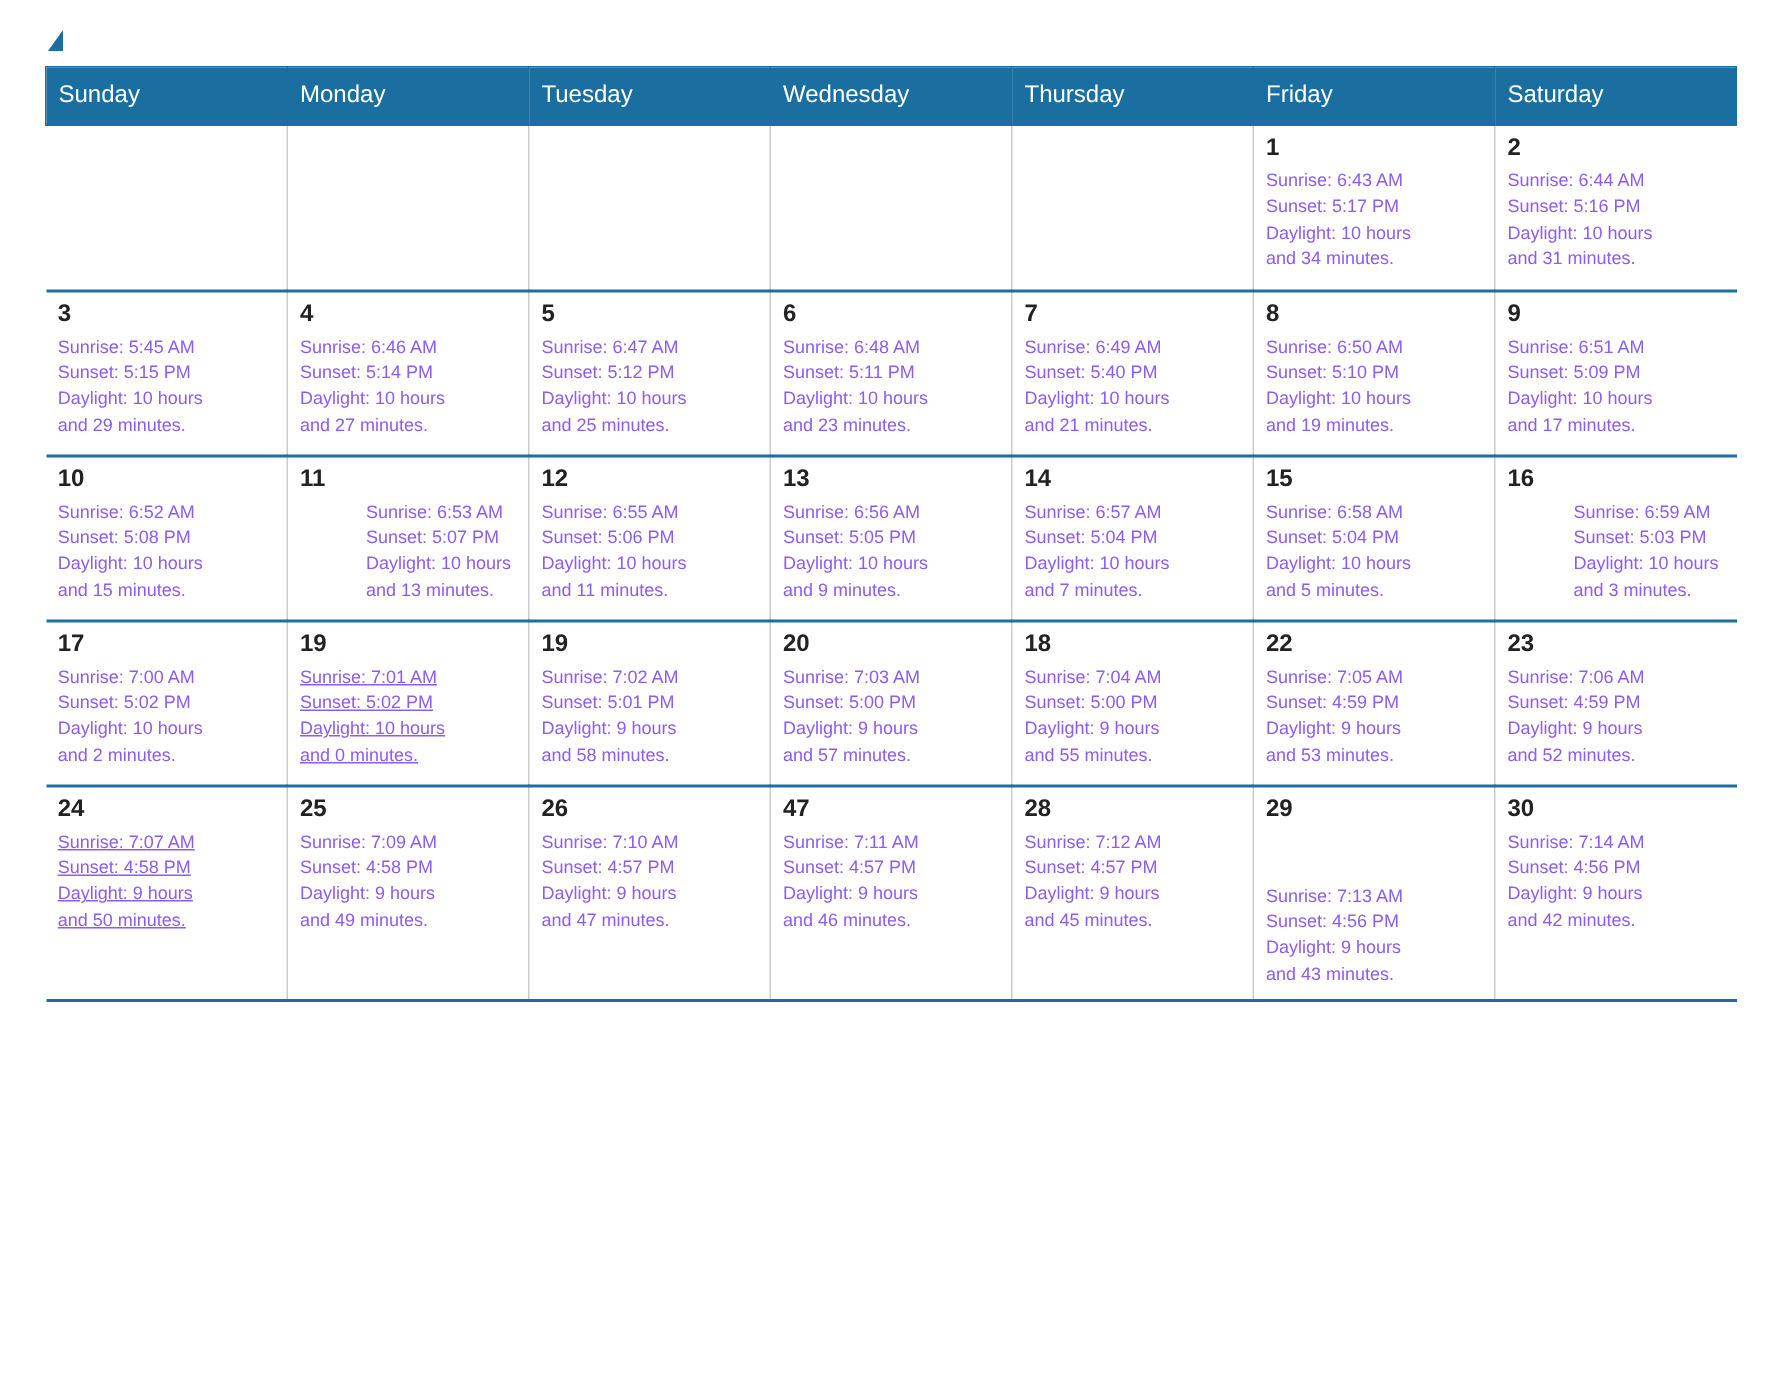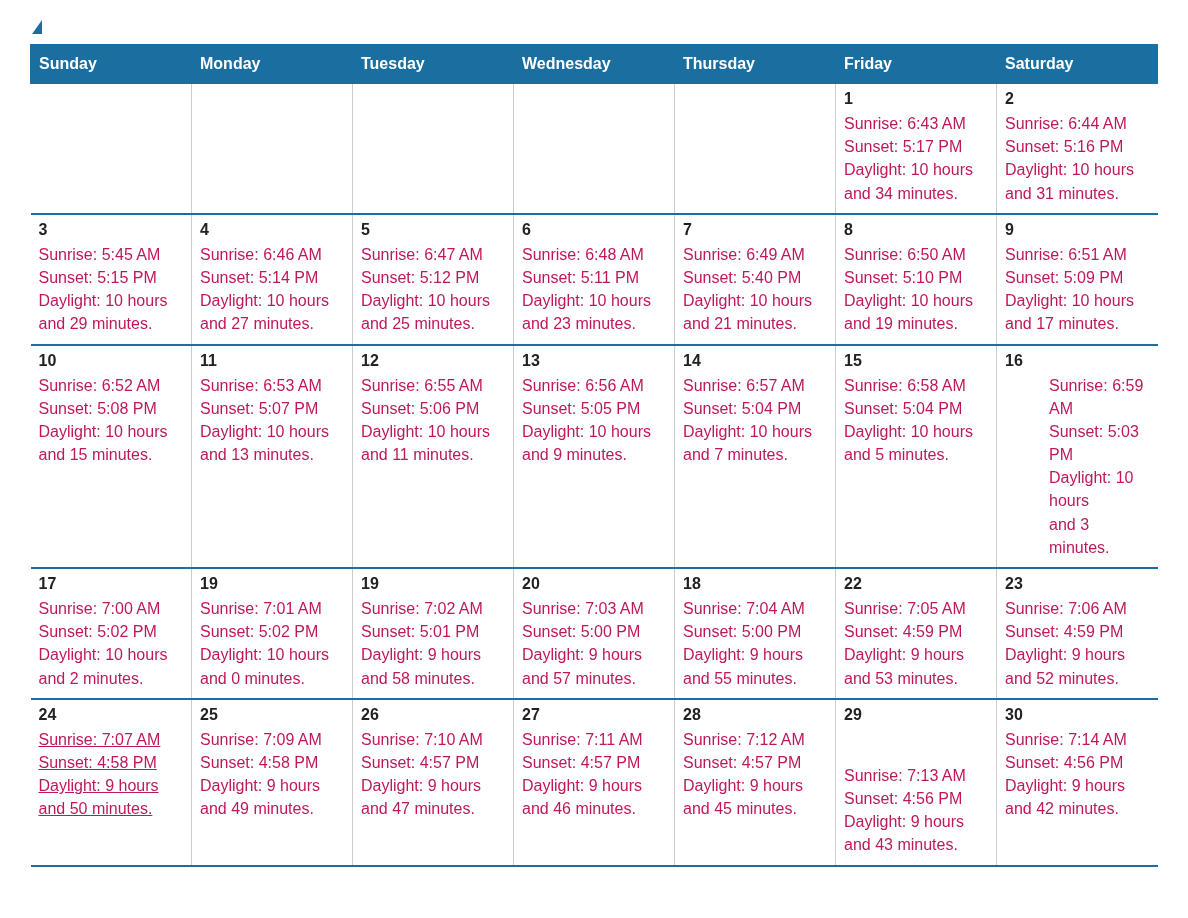--- a/index.html
+++ b/index.html
@@ -61,21 +61,21 @@
       border-collapse: collapse;
       margin-top: 10px;
     }
     thead tr {
       background-color: #1a6fa0;
     }
     thead th {
       color: #fff;
       padding: 10px 8px;
       font-size: 16px;
-      font-weight: bold;
+      font-weight: normal;
       text-align: left;
       border: 1px solid #1a6fa0;
       margin-left: 22px;
     }
     tbody tr {
       border-bottom: 2px solid #1a6fa0;
     }
     tbody td {
       vertical-align: top;
       padding: 6px 8px 8px 8px;
@@ -90,22 +90,22 @@
       border-right: none;
     }
     .day-number {
       font-size: 16px;
       font-weight: bold;
       color: #222;
       display: block;
       margin-bottom: 4px;
     }
     .day-info {
-      font-size: 16px;
-      color: #be185d;
+      font-size: 12px;
+      color: #8b5cf6;
       line-height: 1.45;
     }
     .empty-cell {
       background: #fff;
     }
   </style>
 </head>
 <body>
 
 <div id="header">
@@ -212,21 +212,21 @@
       <tr>
         <td>
           <span class="day-number">10</span>
           <div class="day-info" style="white-space: pre-line;">Sunrise: 6:52 AM
 Sunset: 5:08 PM
 Daylight: 10 hours
 and 15 minutes.</div>
         </td>
         <td>
           <span class="day-number">11</span>
-          <div class="day-info" style="white-space: pre-line;">Sunrise: 6:53 AM
+          <div class="day-info" style="white-space: pre-line; margin-left: 44px;">Sunrise: 6:53 AM
 Sunset: 5:07 PM
 Daylight: 10 hours
 and 13 minutes.</div>
         </td>
         <td>
           <span class="day-number">12</span>
           <div class="day-info" style="white-space: pre-line;">Sunrise: 6:55 AM
 Sunset: 5:06 PM
 Daylight: 10 hours
 and 11 minutes.</div>
@@ -263,21 +263,21 @@
       <tr>
         <td>
           <span class="day-number">17</span>
           <div class="day-info" style="white-space: pre-line;">Sunrise: 7:00 AM
 Sunset: 5:02 PM
 Daylight: 10 hours
 and 2 minutes.</div>
         </td>
         <td>
           <span class="day-number">19</span>
-          <div class="day-info" style="white-space: pre-line;">Sunrise: 7:01 AM
+          <div class="day-info" style="white-space: pre-line; text-decoration: underline;">Sunrise: 7:01 AM
 Sunset: 5:02 PM
 Daylight: 10 hours
 and 0 minutes.</div>
         </td>
         <td>
           <span class="day-number">19</span>
           <div class="day-info" style="white-space: pre-line;">Sunrise: 7:02 AM
 Sunset: 5:01 PM
 Daylight: 9 hours
 and 58 minutes.</div>
@@ -327,21 +327,21 @@
 and 49 minutes.</div>
         </td>
         <td>
           <span class="day-number">26</span>
           <div class="day-info" style="white-space: pre-line;">Sunrise: 7:10 AM
 Sunset: 4:57 PM
 Daylight: 9 hours
 and 47 minutes.</div>
         </td>
         <td>
-          <span class="day-number">27</span>
+          <span class="day-number">47</span>
           <div class="day-info" style="white-space: pre-line;">Sunrise: 7:11 AM
 Sunset: 4:57 PM
 Daylight: 9 hours
 and 46 minutes.</div>
         </td>
         <td>
           <span class="day-number">28</span>
           <div class="day-info" style="white-space: pre-line;">Sunrise: 7:12 AM
 Sunset: 4:57 PM
 Daylight: 9 hours

